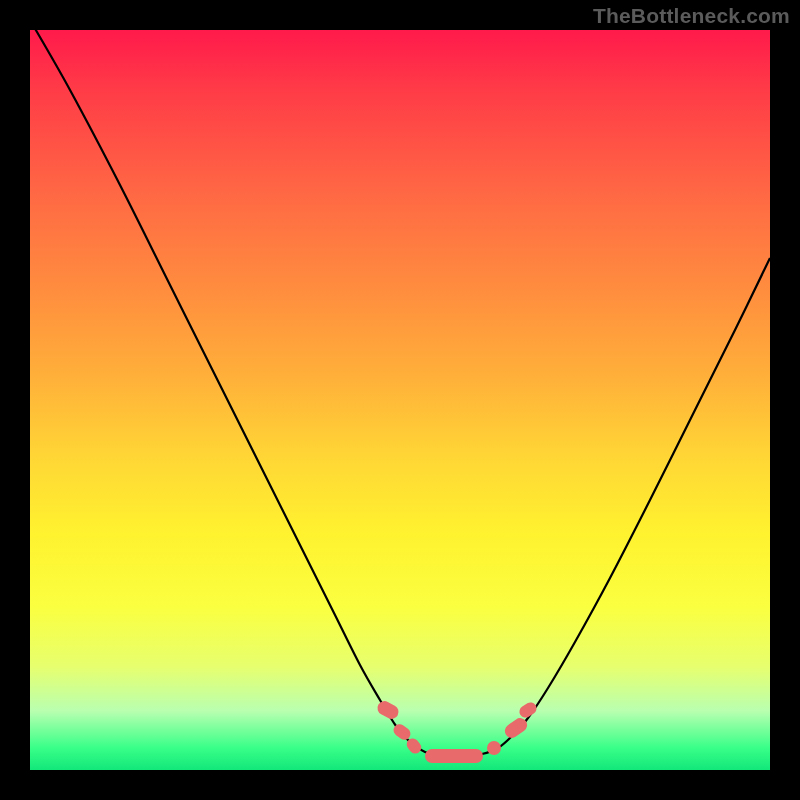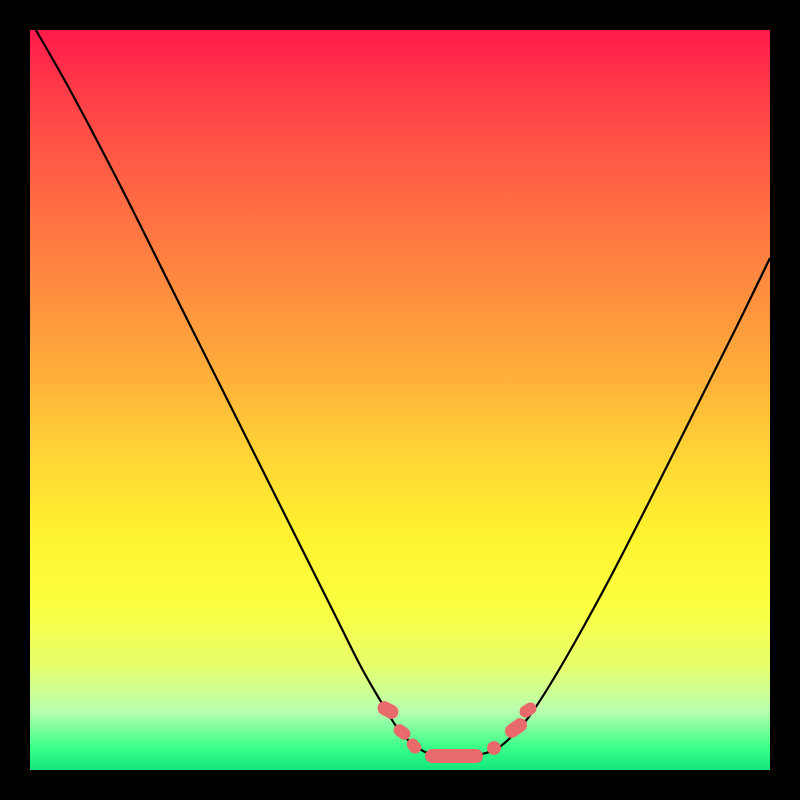--- a/index.html
+++ b/index.html
@@ -67,20 +67,21 @@
   .marker {
     fill: #e96a6a;
     stroke: none;
   }
 </style>
 </head>
 <body>
 
 <div class="frame">
 
+  <div class="watermark">TheBottleneck.com</div>
 
   <div class="plot">
     <svg class="curve" viewBox="0 0 740 740">
       <path id="curve-path" class="curve-path" d="M 0 -10 C 6.666666666666667 1.666666666666666, 25 32.5, 40 60 C 55 87.5, 73.33333333333333 122.5, 90 155 C 106.66666666666667 187.5, 123.33333333333333 221.66666666666666, 140 255 C 156.66666666666666 288.3333333333333, 174.16666666666666 323.3333333333333, 190 355 C 205.83333333333334 386.6666666666667, 220.83333333333334 416.6666666666667, 235 445 C 249.16666666666666 473.3333333333333, 263.3333333333333 501.6666666666667, 275 525 C 286.6666666666667 548.3333333333334, 295.8333333333333 566.6666666666666, 305 585 C 314.1666666666667 603.3333333333334, 322.5 620.8333333333334, 330 635 C 337.5 649.1666666666666, 344 659.8333333333334, 350 670 C 356 680.1666666666666, 361 689, 366 696 C 371 703, 375.1666666666667 707.6666666666666, 380 712 C 384.8333333333333 716.3333333333334, 389.6666666666667 719.6666666666666, 395 722 C 400.3333333333333 724.3333333333334, 405.8333333333333 725.3333333333334, 412 726 C 418.1666666666667 726.6666666666666, 425.3333333333333 726.3333333333334, 432 726 C 438.6666666666667 725.6666666666666, 446 725.3333333333334, 452 724 C 458 722.6666666666666, 463 721, 468 718 C 473 715, 477 711, 482 706 C 487 701, 492 696, 498 688 C 504 680, 510.1666666666667 670.6666666666666, 518 658 C 525.8333333333334 645.3333333333334, 534.6666666666666 630.3333333333334, 545 612 C 555.3333333333334 593.6666666666666, 567.5 571.6666666666666, 580 548 C 592.5 524.3333333333334, 605.8333333333334 498, 620 470 C 634.1666666666666 442, 650.8333333333334 408.3333333333333, 665 380 C 679.1666666666666 351.6666666666667, 692.5 325.3333333333333, 705 300 C 717.5 274.6666666666667, 734.1666666666666 240, 740 228"></path>
       <g id="markers">
           <rect x="351" y="669" width="14" height="22" rx="7" class="marker" transform="rotate(-62 358 680)"></rect>
           <rect x="366" y="693" width="12" height="18" rx="6" class="marker" transform="rotate(-55 372 702)"></rect>
           <rect x="378" y="708" width="12" height="16" rx="6" class="marker" transform="rotate(-40 384 716)"></rect>
           <rect x="395" y="719" width="58" height="14" rx="7" class="marker" transform="rotate(0 424 726)"></rect>
           <rect x="479" y="686" width="14" height="24" rx="7" class="marker" transform="rotate(55 486 698)"></rect>

